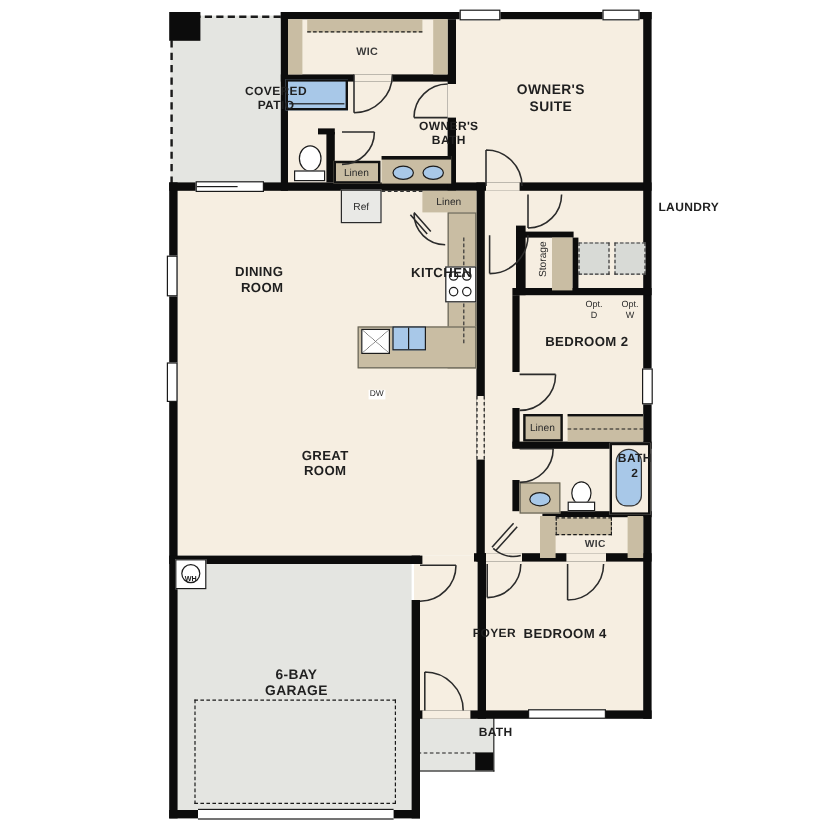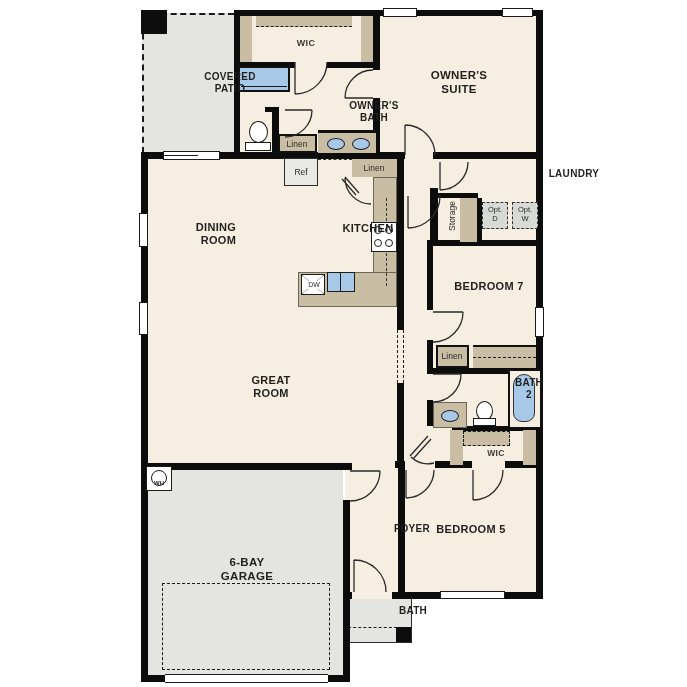--- a/index.html
+++ b/index.html
@@ -8,21 +8,21 @@
   #plan div,#plan span{box-sizing:border-box;}
   .floor{position:absolute;background:var(--floor);}
   .out{position:absolute;background:var(--outdoor);}
   .wall{position:absolute;background:var(--wall);}
   .tan{position:absolute;background:var(--tan);}
   .win{position:absolute;background:#fff;border:1px solid #1a1a1a;}
   .lbl{position:absolute;transform:translate(-50%,-50%);white-space:pre-line;text-align:center;
        color:var(--ink);font-weight:bold;font-size:11px;line-height:1.18;letter-spacing:.3px;}
   .lbl.md{font-size:10px;margin-left:40px;}
   .lbl.sm{font-size:8.5px;font-weight:normal;letter-spacing:0;color:#2a2a2a;}
-  .lbl.xs{font-size:7.5px;font-weight:normal;letter-spacing:0;color:#2a2a2a;}
+  .lbl.xs{font-size:7.5px;font-weight:normal;letter-spacing:0;color:#2a2a2a;margin-top:44px;}
   .fix{position:absolute;background:#fff;border:1.5px solid #1c1c1c;}
   .oval{position:absolute;background:var(--blue);border:1.5px solid #1c1c1c;border-radius:50%;}
   svg.doors{position:absolute;left:0;top:0;pointer-events:none;}
   svg.doors path{fill:none;stroke:#2b2b2b;stroke-width:1.3;}
 </style>
 </head>
 <body>
 
 <div id="plan">
 
@@ -163,27 +163,27 @@
 PATIO</span>
   <span class="lbl" style="left:306px;top:43px;font-size:9px;color:#3a3a3a;">WIC</span>
   <span class="lbl md" style="left:334px;top:112px;">OWNER'S
 BATH</span>
   <span class="lbl" style="left:459px;top:83px;font-size:11.5px;">OWNER'S
 SUITE</span>
   <span class="lbl" style="left:216px;top:234px;text-align:right;">DINING
 ROOM</span>
   <span class="lbl" style="left:326px;top:228px;margin-left:42px;">KITCHEN</span>
   <span class="lbl md" style="left:534px;top:174px;">LAUNDRY</span>
-  <span class="lbl" style="left:489px;top:286px;">BEDROOM 7</span>
+  <span class="lbl" style="left:489px;top:286px;">BEDROOM 2</span>
   <span class="lbl" style="left:271px;top:387px;">GREAT
 ROOM</span>
   <span class="lbl md" style="left:489px;top:389px;">BATH
 2</span>
   <span class="lbl" style="left:496px;top:453px;font-size:8.5px;color:#3a3a3a;">WIC</span>
-  <span class="lbl" style="left:471px;top:529px;">BEDROOM 5</span>
+  <span class="lbl" style="left:471px;top:529px;">BEDROOM 4</span>
   <span class="lbl md" style="left:372px;top:529px;">FOYER</span>
   <span class="lbl" style="left:247px;top:570px;font-size:11.5px;">6-BAY
 GARAGE</span>
   <span class="lbl md" style="left:373px;top:611px;">BATH</span>
 
   <span class="lbl sm" style="left:297px;top:144px;">Linen</span>
   <span class="lbl sm" style="left:301px;top:172px;">Ref</span>
   <span class="lbl sm" style="left:374px;top:168px;">Linen</span>
   <span class="lbl sm" style="left:452px;top:216px;transform:translate(-50%,-50%) rotate(-90deg);">Storage</span>
   <span class="lbl xs" style="left:495px;top:215px;">Opt.

